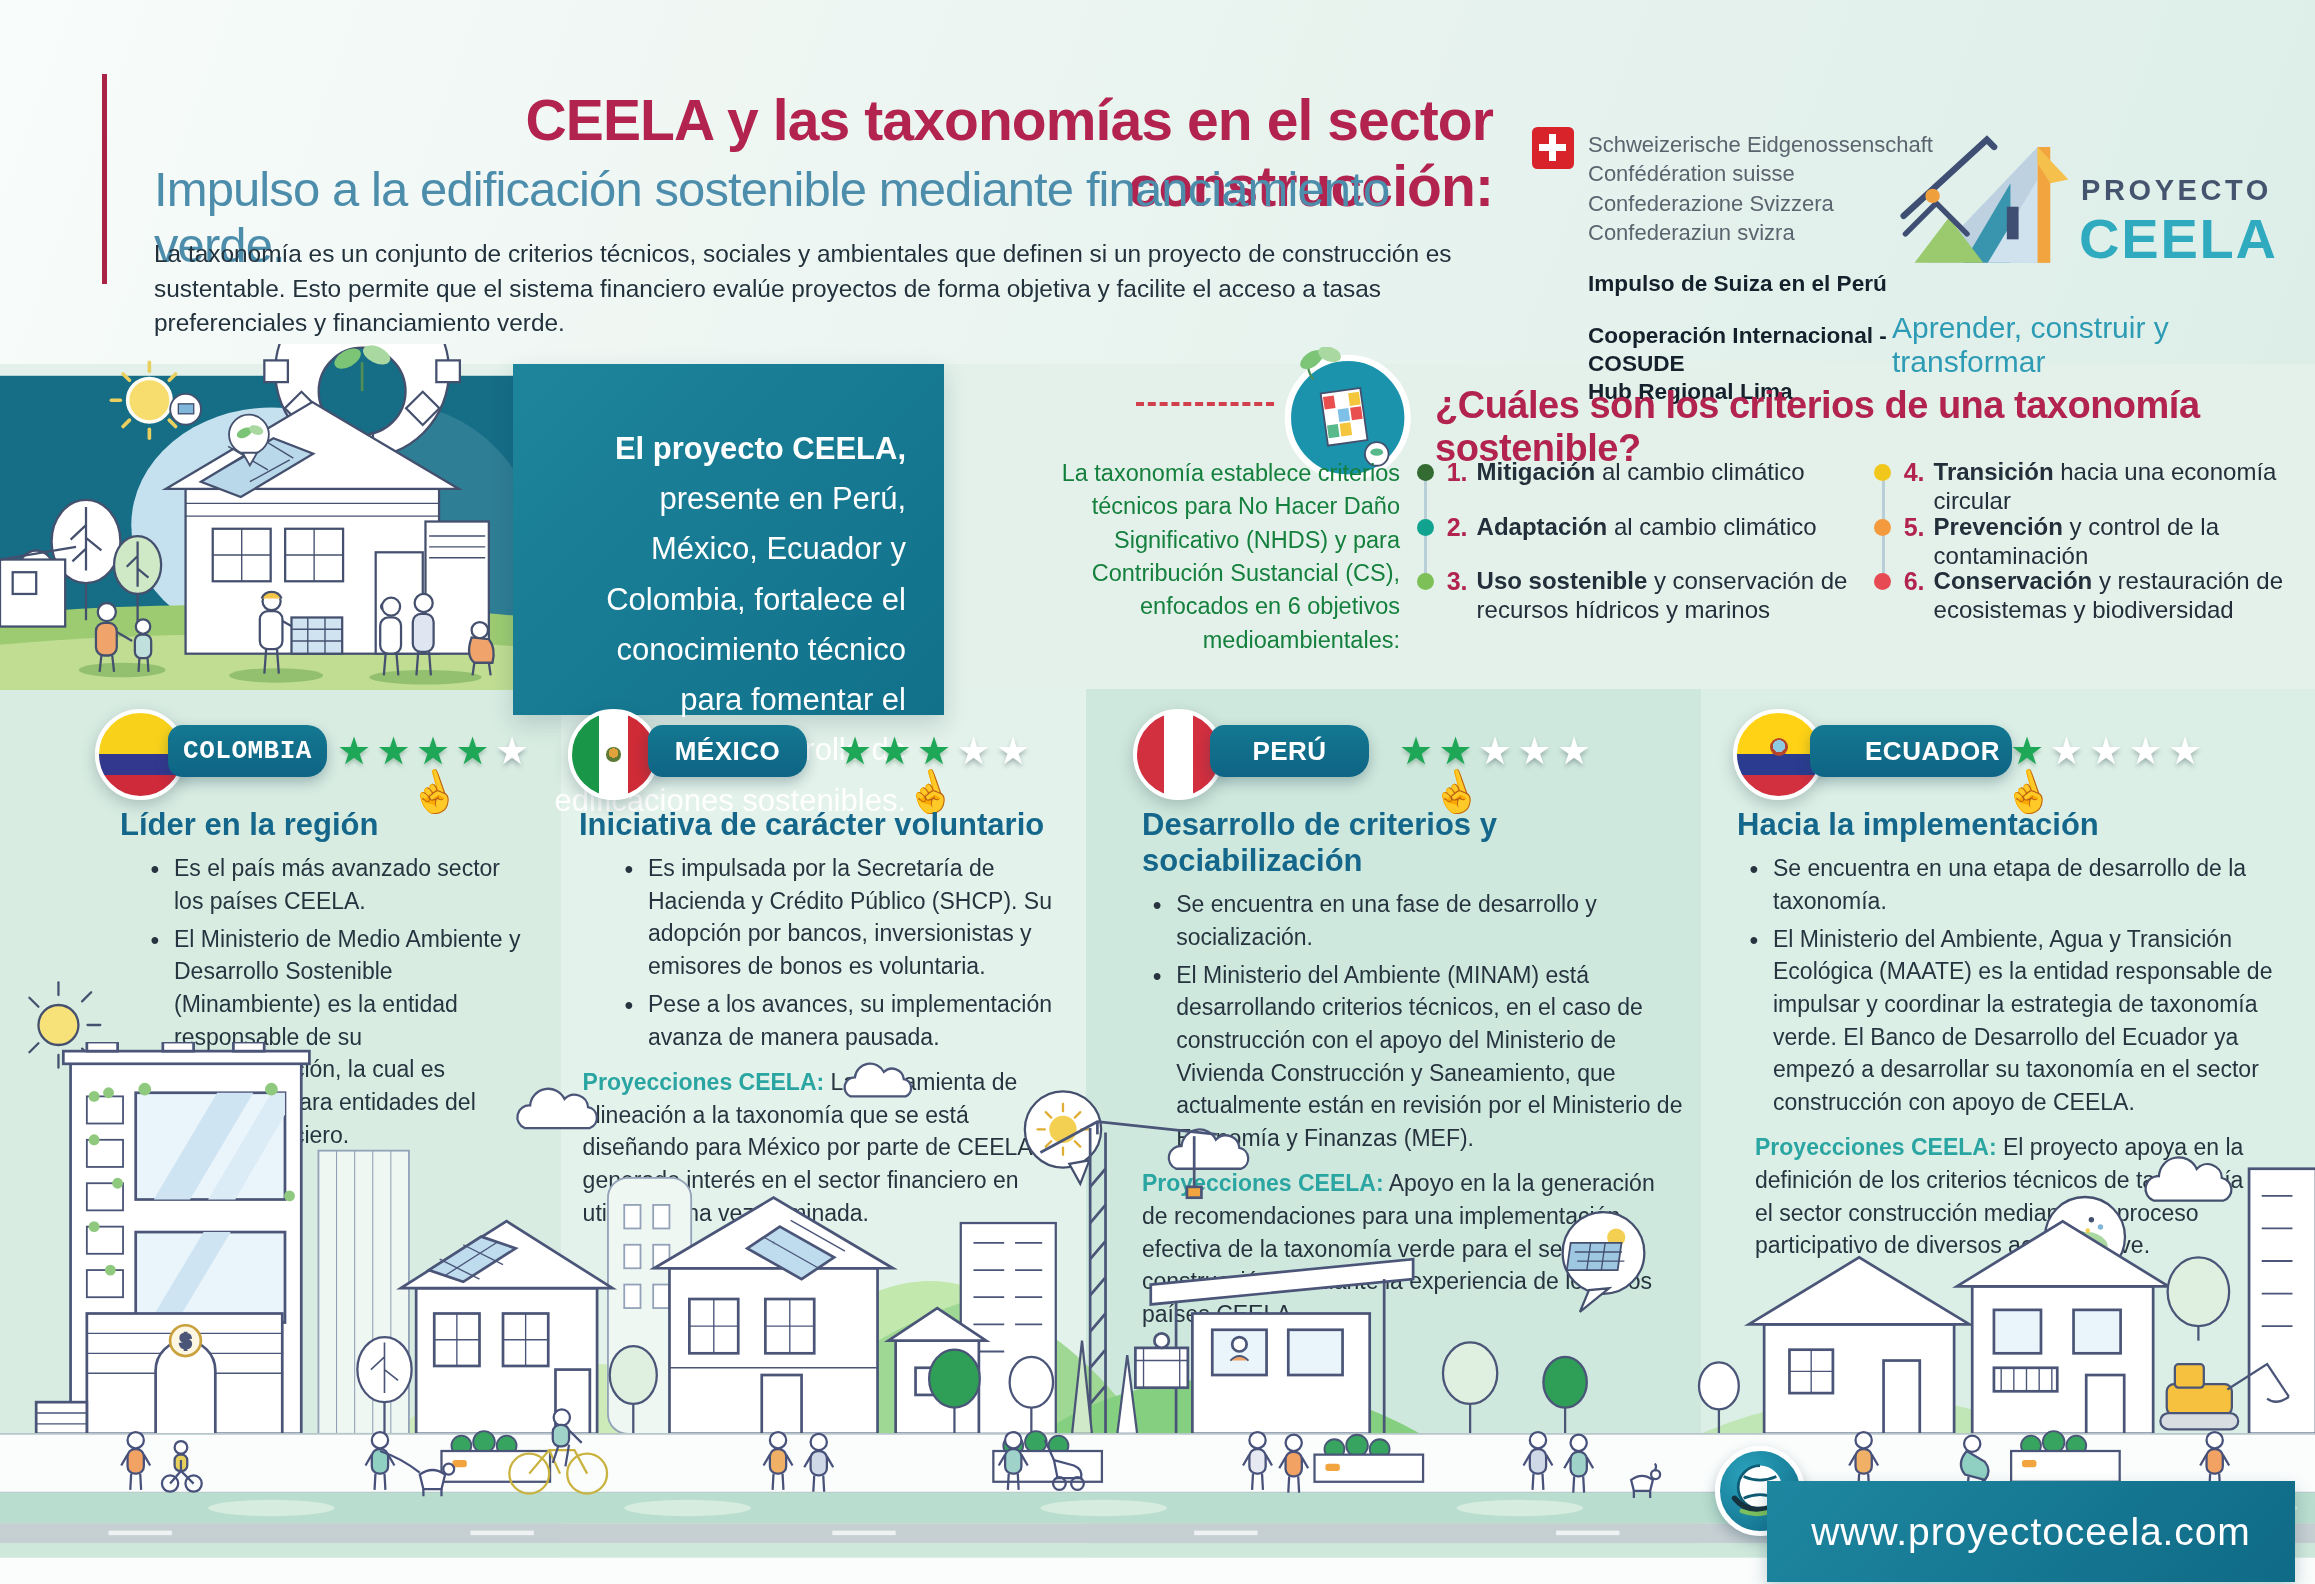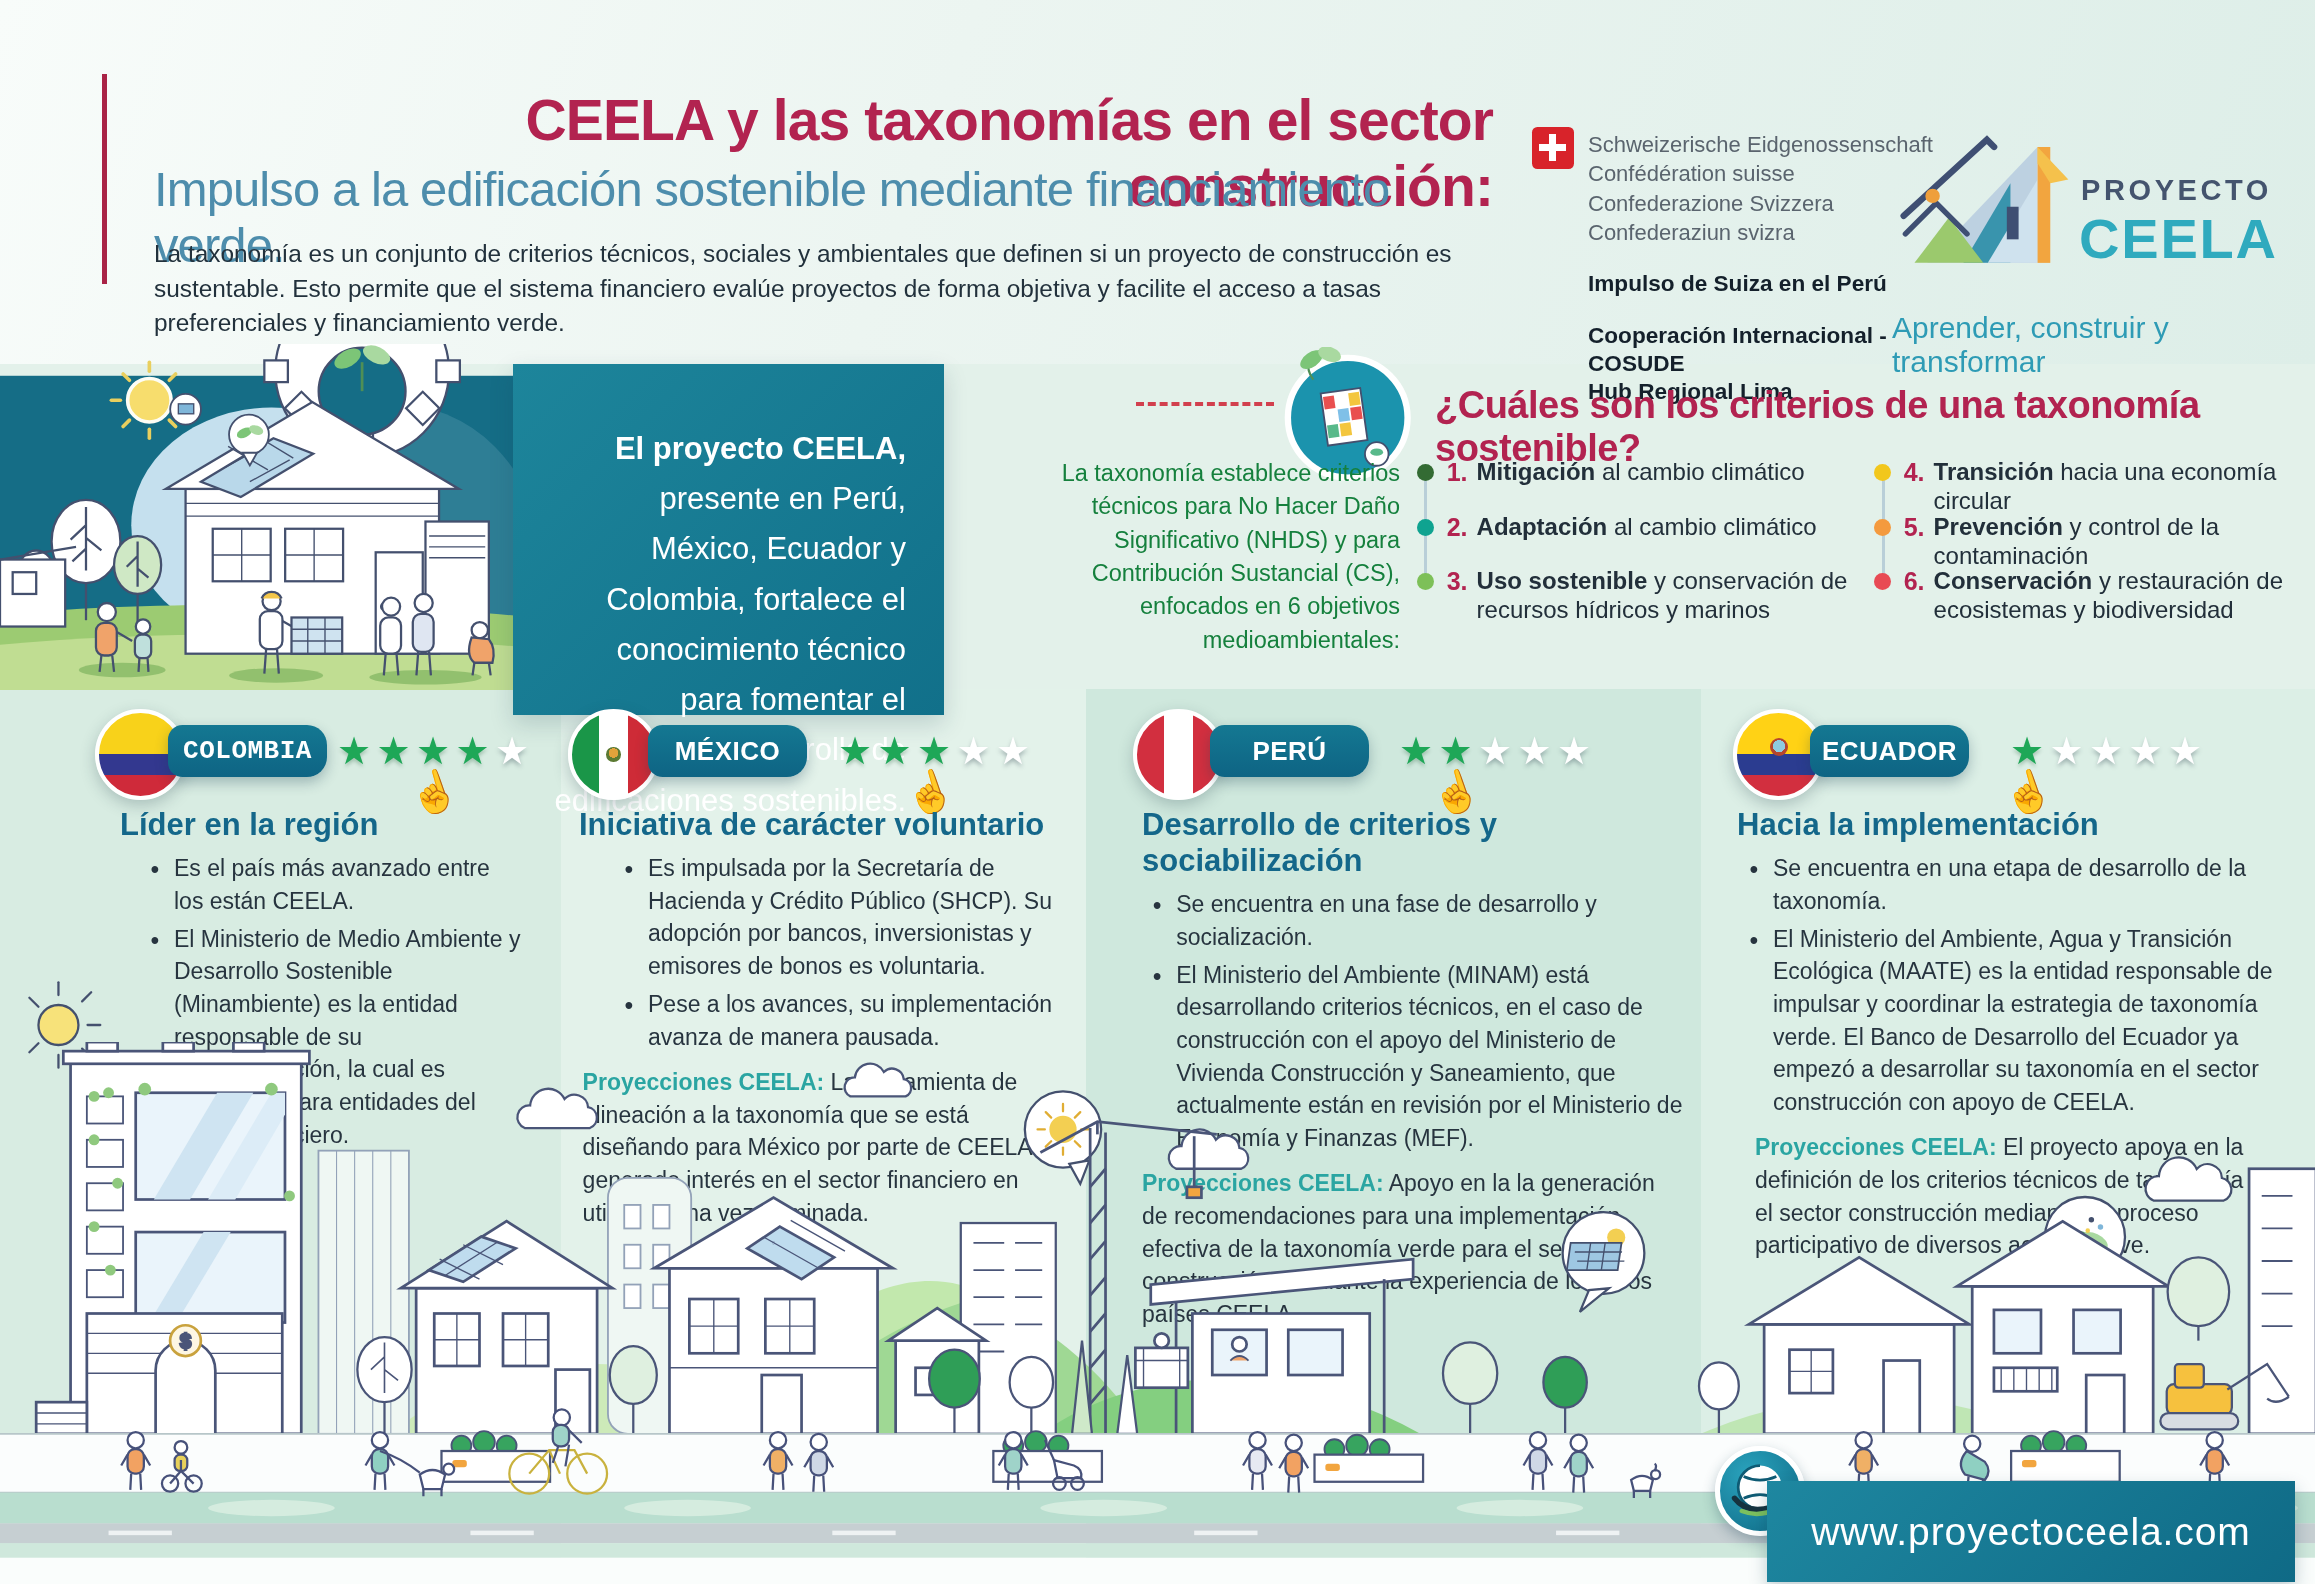--- a/index.html
+++ b/index.html
@@ -336,28 +336,28 @@
 <div class="pill" style="left:648px;top:725px;">MÉXICO</div>
 <div class="stars" style="left:838px;top:729px;"><span class="star-on">★</span><span class="star-on">★</span><span class="star-on">★</span><span class="star-off">★</span><span class="star-off">★</span></div>
 <div class="hand" style="left:905px;top:769px;">☝</div>
 
 <div class="flag flag-peru" style="left:1133px;top:709px;"></div>
 <div class="pill" style="left:1210px;top:725px;">PERÚ</div>
 <div class="stars" style="left:1399px;top:729px;"><span class="star-on">★</span><span class="star-on">★</span><span class="star-off">★</span><span class="star-off">★</span><span class="star-off">★</span></div>
 <div class="hand" style="left:1431px;top:769px;">☝</div>
 
 <div class="flag flag-ecuador" style="left:1733px;top:709px;"></div>
-<div class="pill" style="left:1810px;top:725px;">ECUADOR</div>
+<div class="pill" style="left:1810px;top:725px;padding-left:43px;">ECUADOR</div>
 <div class="stars" style="left:2010px;top:729px;"><span class="star-on">★</span><span class="star-off">★</span><span class="star-off">★</span><span class="star-off">★</span><span class="star-off">★</span></div>
 <div class="hand" style="left:2003px;top:769px;">☝</div>
 
 <div class="country-body ind-c0" style="left:120px;top:807px;width:403px;">
   <div class="country-sub">Líder en la región</div>
   <ul class="bullets">
-      <li>Es el país más avanzado entre los están CEELA.</li>
+      <li>Es el país más avanzado sector los países CEELA.</li>
       <li>El Ministerio de Medio Ambiente y Desarrollo Sostenible (Minambiente) es la entidad responsable de su implementación, la cual es obligatoria para entidades del sector financiero.</li>
     </ul>
 </div>
 <div class="country-body ind-c1" style="left:579px;top:807px;width:493px;">
   <div class="country-sub">Iniciativa de carácter voluntario</div>
   <ul class="bullets">
       <li>Es impulsada por la Secretaría de Hacienda y Crédito Público (SHCP). Su adopción por bancos, inversionistas y emisores de bonos es voluntaria.</li>
       <li>Pese a los avances, su implementación avanza de manera pausada.</li>
     </ul>
   <p class="proj"><span class="lead">Proyecciones CEELA:</span><span> La herramienta de alineación a la taxonomía que se está diseñando para México por parte de CEELA ha generado interés en el sector financiero en utilizarla una vez terminada.</span></p>

